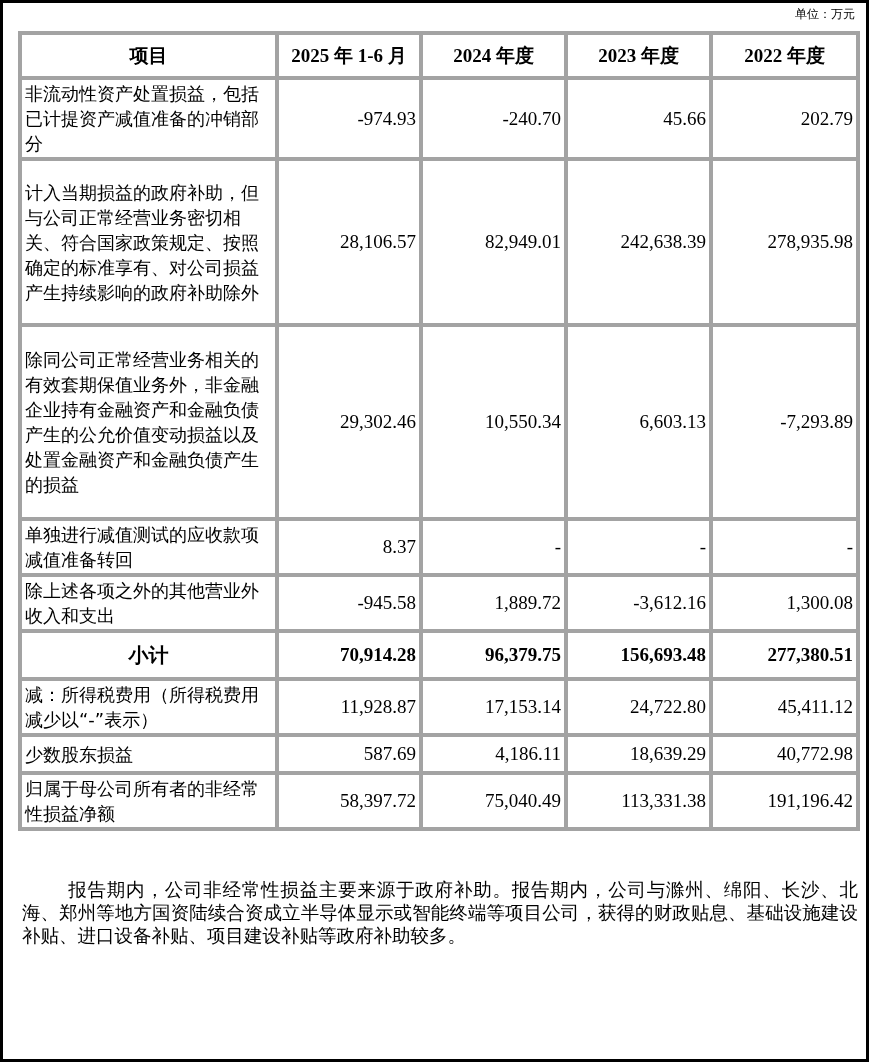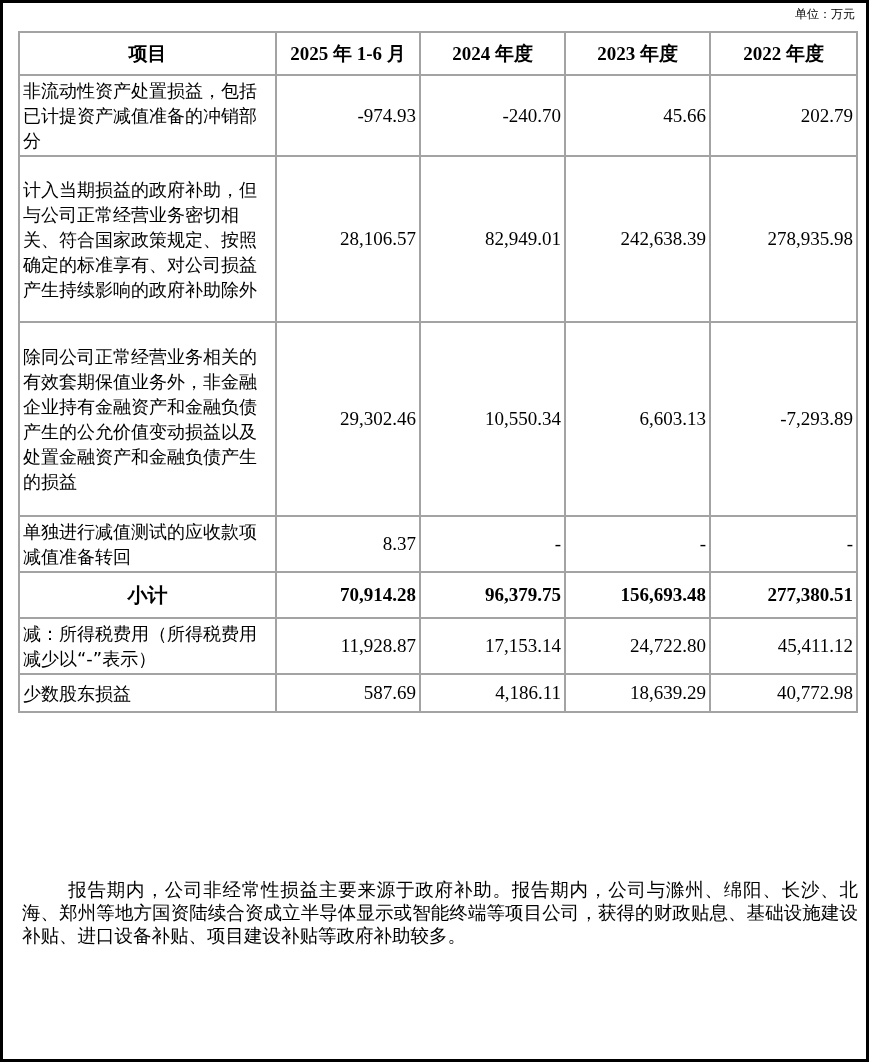--- a/index.html
+++ b/index.html
@@ -6,21 +6,21 @@
   body {
     width: 869px; height: 1062px; background: #fff; position: relative; overflow: hidden;
     font-family: "Liberation Serif", "DejaVu Serif", serif; color: #000;
   }
   .frame { position: absolute; left: 0; top: 0; width: 863px; height: 1056px; border: 3px solid #000; }
   .unit { position: absolute; right: 14px; top: 6px; font-size: 12px; }
   table.tbl {
     position: absolute; left: 18px; top: 31px; width: 838px;
     border-collapse: collapse; table-layout: fixed; font-size: 19px;
   }
-  .tbl td, .tbl th { border: 2px solid #a3a3a3; padding: 0 3px; vertical-align: middle; }
+  .tbl td, .tbl th { border: 4px solid #a3a3a3; padding: 0 3px; vertical-align: middle; }
   .tbl th { font-weight: bold; font-size: 19px; height: 41px; text-align: center; }
   .tbl td.label { text-align: left; line-height: 25px; padding: 1px 3px; font-family: "DejaVu Sans", sans-serif; font-size: 18px; }
   .tbl td.num { text-align: right; }
   .tbl tr.subtotal td { font-weight: bold; height: 42px; }
   .tbl tr.subtotal td.label { text-align: center; font-weight: bold; font-family: "Liberation Serif", serif; font-size: 20px; border-radius: 18px; }
   .para {
     position: absolute; left: 22px; top: 878px; width: 836px;
     font-family: "DejaVu Sans", sans-serif; font-size: 18.5px; line-height: 23px; text-align: justify;
     text-indent: 2.5em;
   }
@@ -70,20 +70,27 @@
       <td class="num">6,603.13</td>
       <td class="num">-7,293.89</td>
     </tr>
     <tr style="height:56px">
       <td class="label">单独进行减值测试的应收款项减值准备转回</td>
       <td class="num">8.37</td>
       <td class="num">-</td>
       <td class="num">-</td>
       <td class="num">-</td>
     </tr>
+    <tr style="height:56px">
+      <td class="label">除上述各项之外的其他营业外收入和支出</td>
+      <td class="num">-945.58</td>
+      <td class="num">1,889.72</td>
+      <td class="num">-3,612.16</td>
+      <td class="num">1,300.08</td>
+    </tr>
     <tr class="subtotal">
       <td class="label">小计</td>
       <td class="num">70,914.28</td>
       <td class="num">96,379.75</td>
       <td class="num">156,693.48</td>
       <td class="num">277,380.51</td>
     </tr>
     <tr style="height:56px">
       <td class="label">减：所得税费用（所得税费用减少以“-”表示）</td>
       <td class="num">11,928.87</td>
@@ -91,16 +98,23 @@
       <td class="num">24,722.80</td>
       <td class="num">45,411.12</td>
     </tr>
     <tr style="height:38px">
       <td class="label">少数股东损益</td>
       <td class="num">587.69</td>
       <td class="num">4,186.11</td>
       <td class="num">18,639.29</td>
       <td class="num">40,772.98</td>
     </tr>
+    <tr style="height:56px">
+      <td class="label">归属于母公司所有者的非经常性损益净额</td>
+      <td class="num">58,397.72</td>
+      <td class="num">75,040.49</td>
+      <td class="num">113,331.38</td>
+      <td class="num">191,196.42</td>
+    </tr>
   </tbody>
 </table>
 
 <div class="para">报告期内，公司非经常性损益主要来源于政府补助。报告期内，公司与滁州、绵阳、长沙、北海、郑州等地方国资陆续合资成立半导体显示或智能终端等项目公司，获得的财政贴息、基础设施建设补贴、进口设备补贴、项目建设补贴等政府补助较多。</div>
 
 </body></html>

